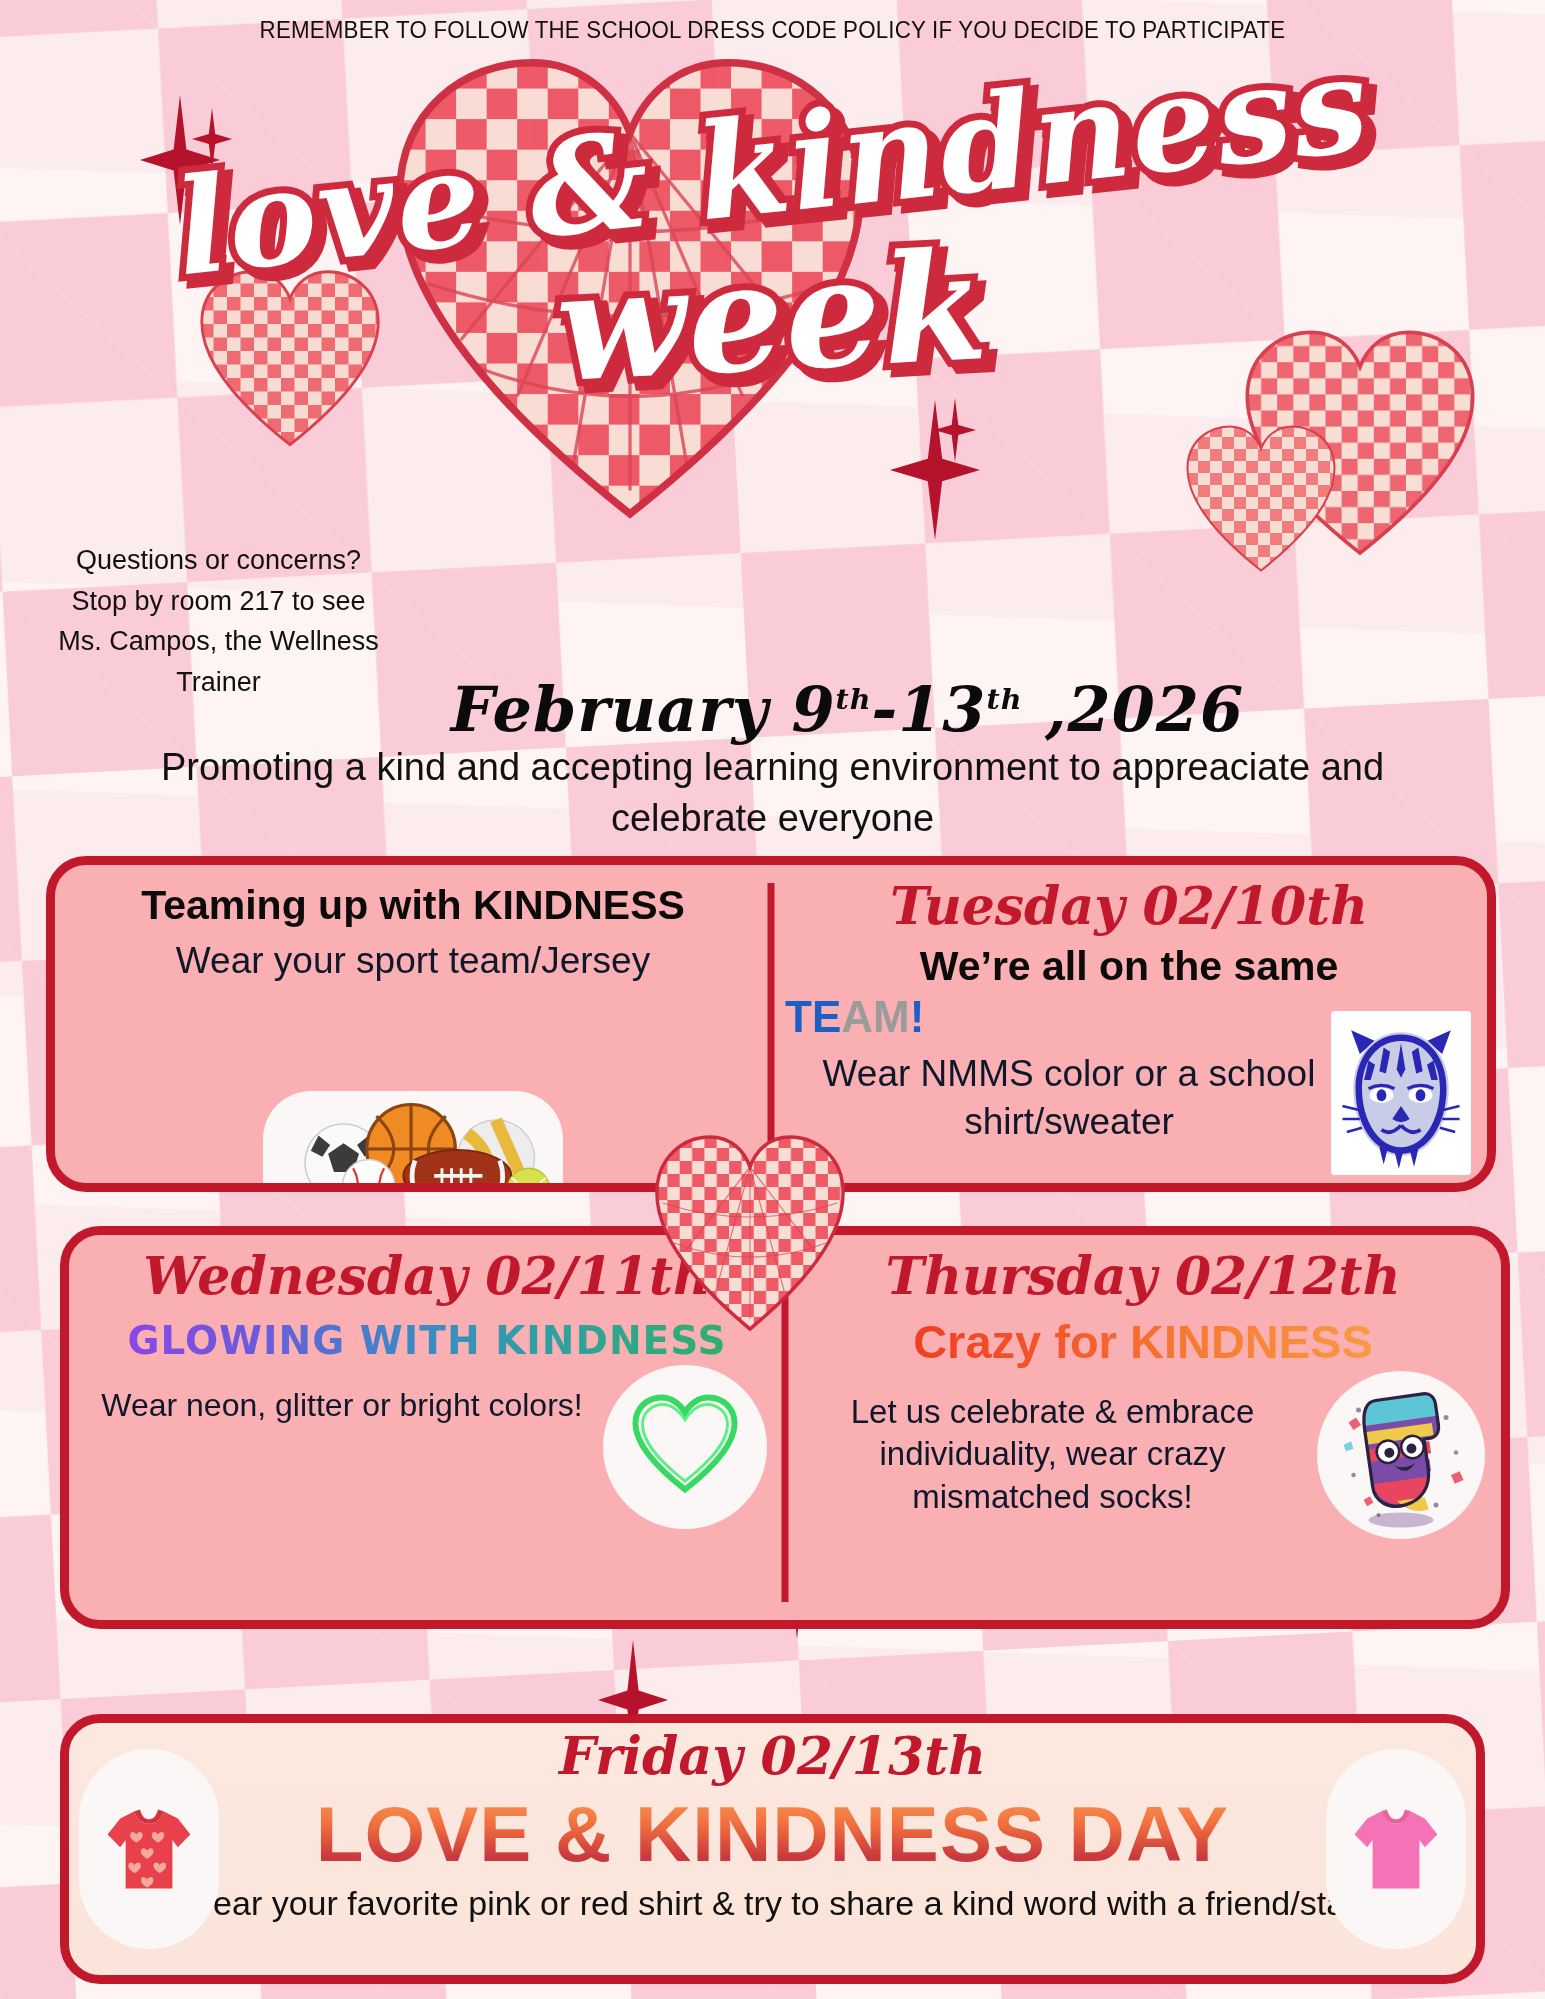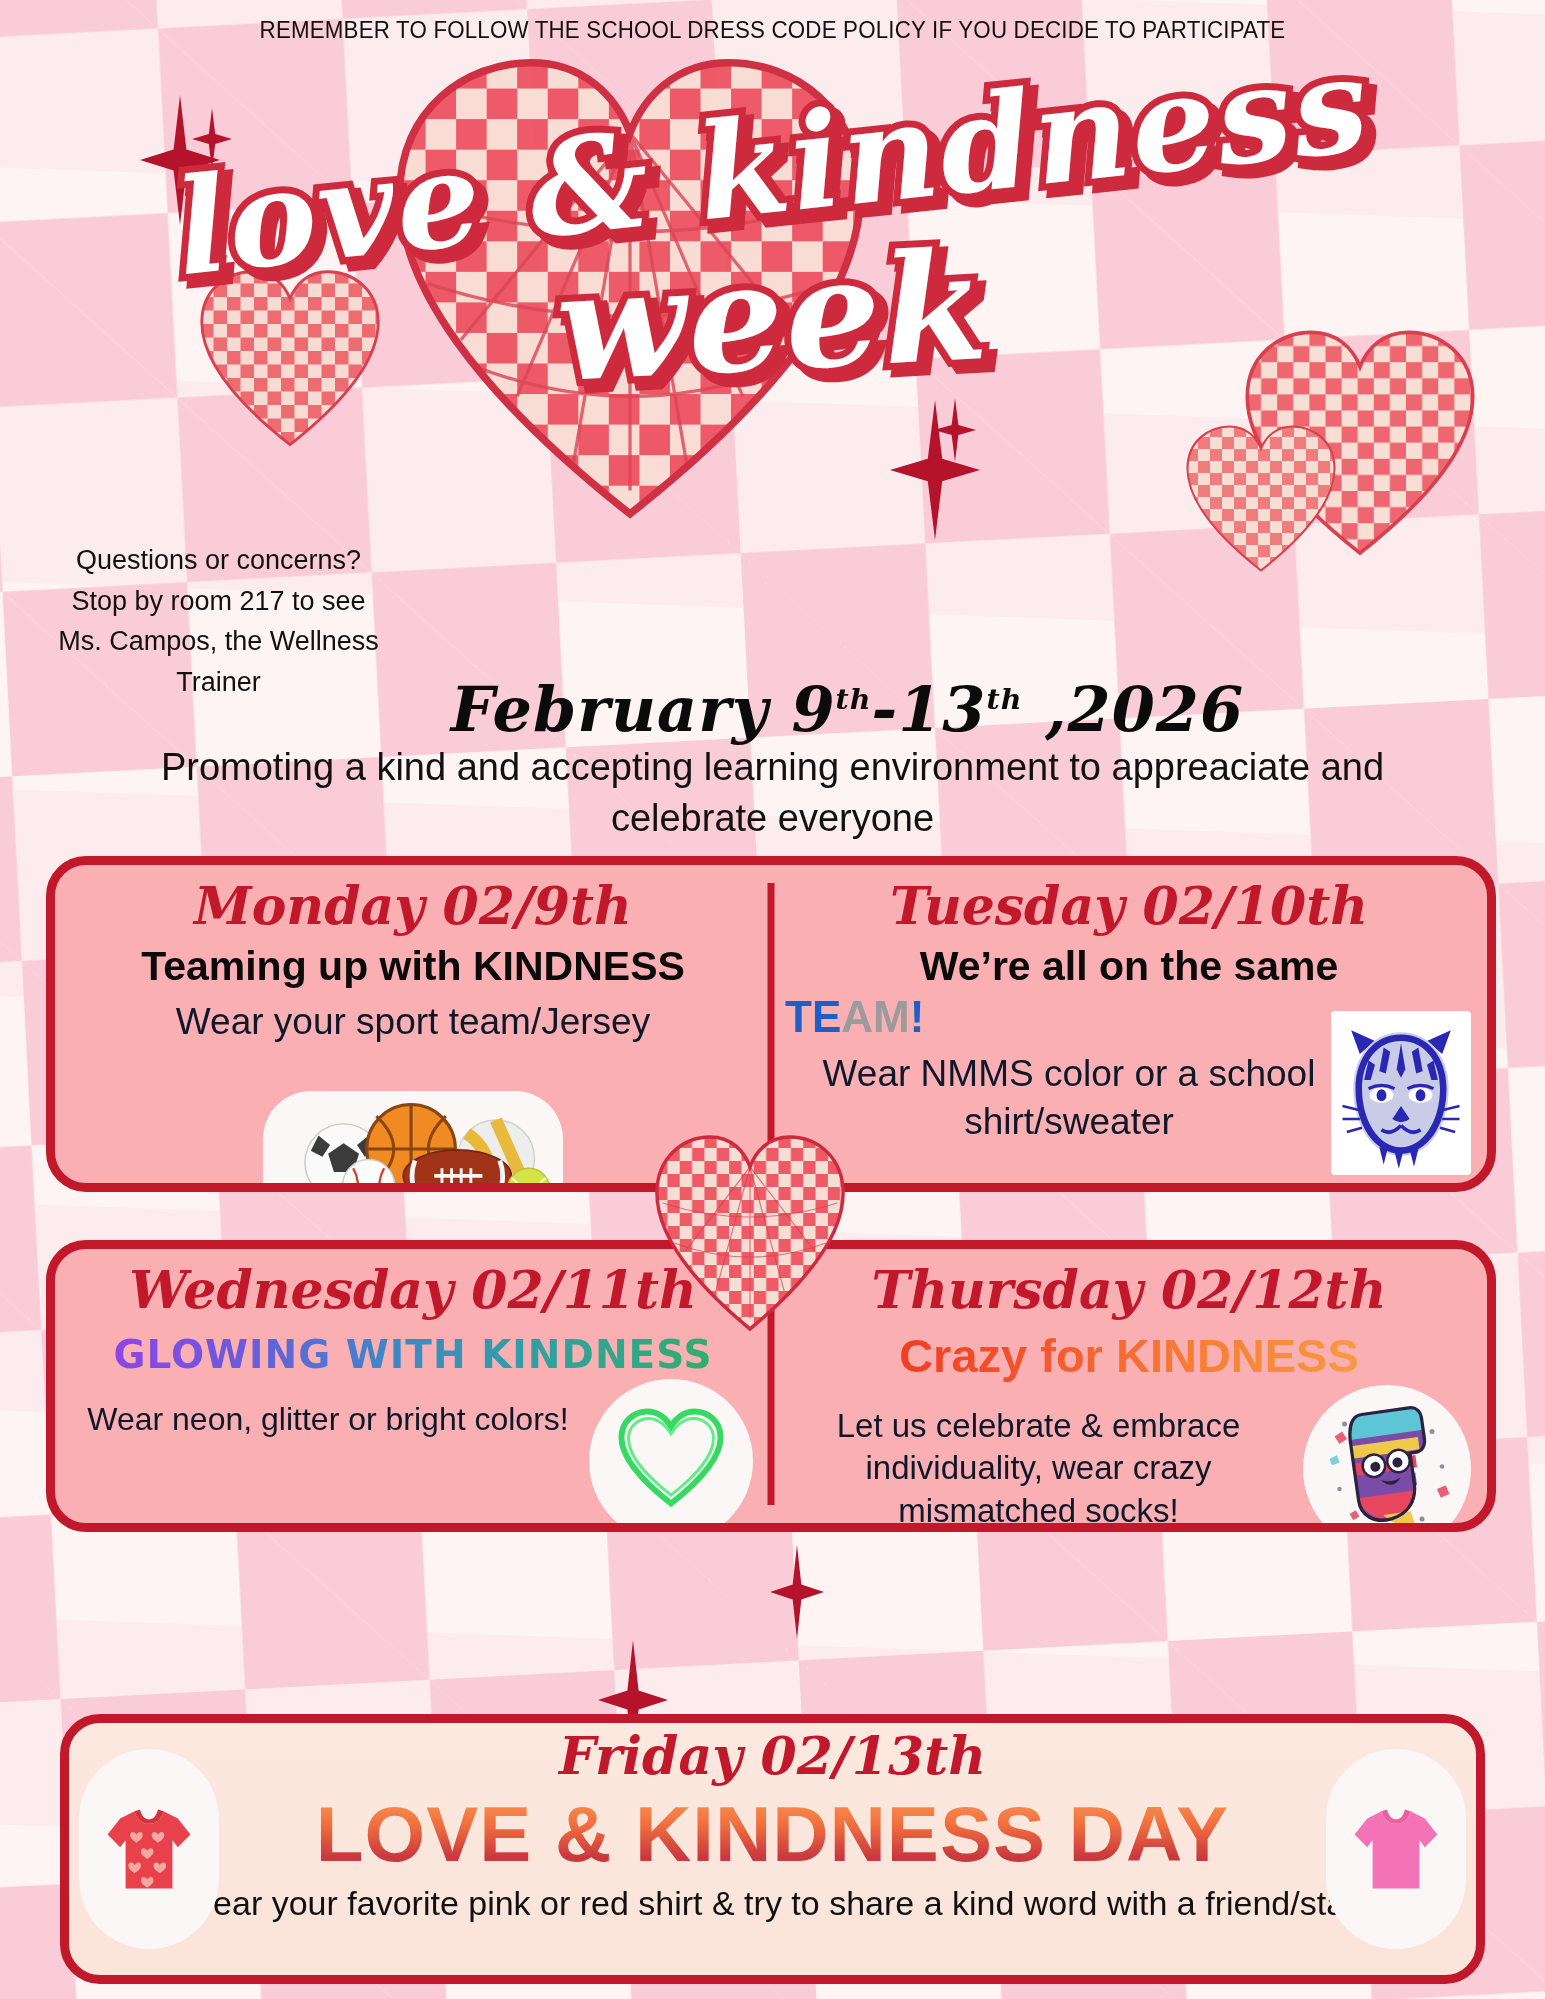--- a/index.html
+++ b/index.html
@@ -84,21 +84,21 @@
     font-size:38px;line-height:1.35;color:#111;
   }
 
   
   .card{
     position:absolute;box-sizing:border-box;
     border:9px solid #C2182B;border-radius:40px;
     background:#FAAFB2;overflow:hidden;
   }
   .row1{left:46px;top:856px;width:1450px;height:336px;}
-  .row2{left:46px;top:1226px;width:1450px;height:292px;margin-top:14px;}
+  .row2{left:60px;top:1226px;width:1450px;height:403px;}
   .row3{left:60px;top:1714px;width:1425px;height:270px;
         background:linear-gradient(180deg,#FBE8DF 0%,#FBE4DA 100%);}
   .vdiv{
     position:absolute;top:18px;bottom:18px;left:50%;width:7px;
     background:#C2182B;transform:translateX(-50%);
   }
 
   .half{position:absolute;top:0;bottom:0;width:50%;box-sizing:border-box;padding:8px 14px 0;}
   .half.l{left:0;}
   .half.r{right:0;}
@@ -320,21 +320,20 @@
   <div class="qinfo">Questions or concerns? Stop by room 217 to see Ms. Campos, the Wellness Trainer</div>
 
   <div class="datestr"><span>February </span><span>9</span><sup>th</sup><span>-13</span><sup>th</sup><span> ,2026</span></div>
 
   <div class="tagline">Promoting a kind and accepting learning environment to appreaciate and celebrate everyone</div>
 
   <div class="card row1">
     <div class="vdiv"></div>
 
     <div class="half l">
-      <div class="dayname">Monday 02/9th</div>
       <div class="hl">Teaming up with KINDNESS</div>
       <div class="body">Wear your sport team/Jersey</div>
       <div class="plate" style="left:50%;transform:translateX(-50%);top:226px;width:300px;height:112px;border-radius:48px 48px 0 0;">
         <svg viewBox="0 0 300 112" width="290" height="108">
           <ellipse cx="150" cy="106" rx="120" ry="9" fill="#E4DEDE" opacity=".6"></ellipse>
 
           <circle cx="236" cy="68" r="40" fill="#EDEDED" stroke="#CFCFCF" stroke-width="1.5"></circle>
           <path d="M206,42 Q236,62 230,108" fill="none" stroke="#E8B93A" stroke-width="13"></path>
           <path d="M236,28 Q252,64 266,96" fill="none" stroke="#E8B93A" stroke-width="13"></path>
 

